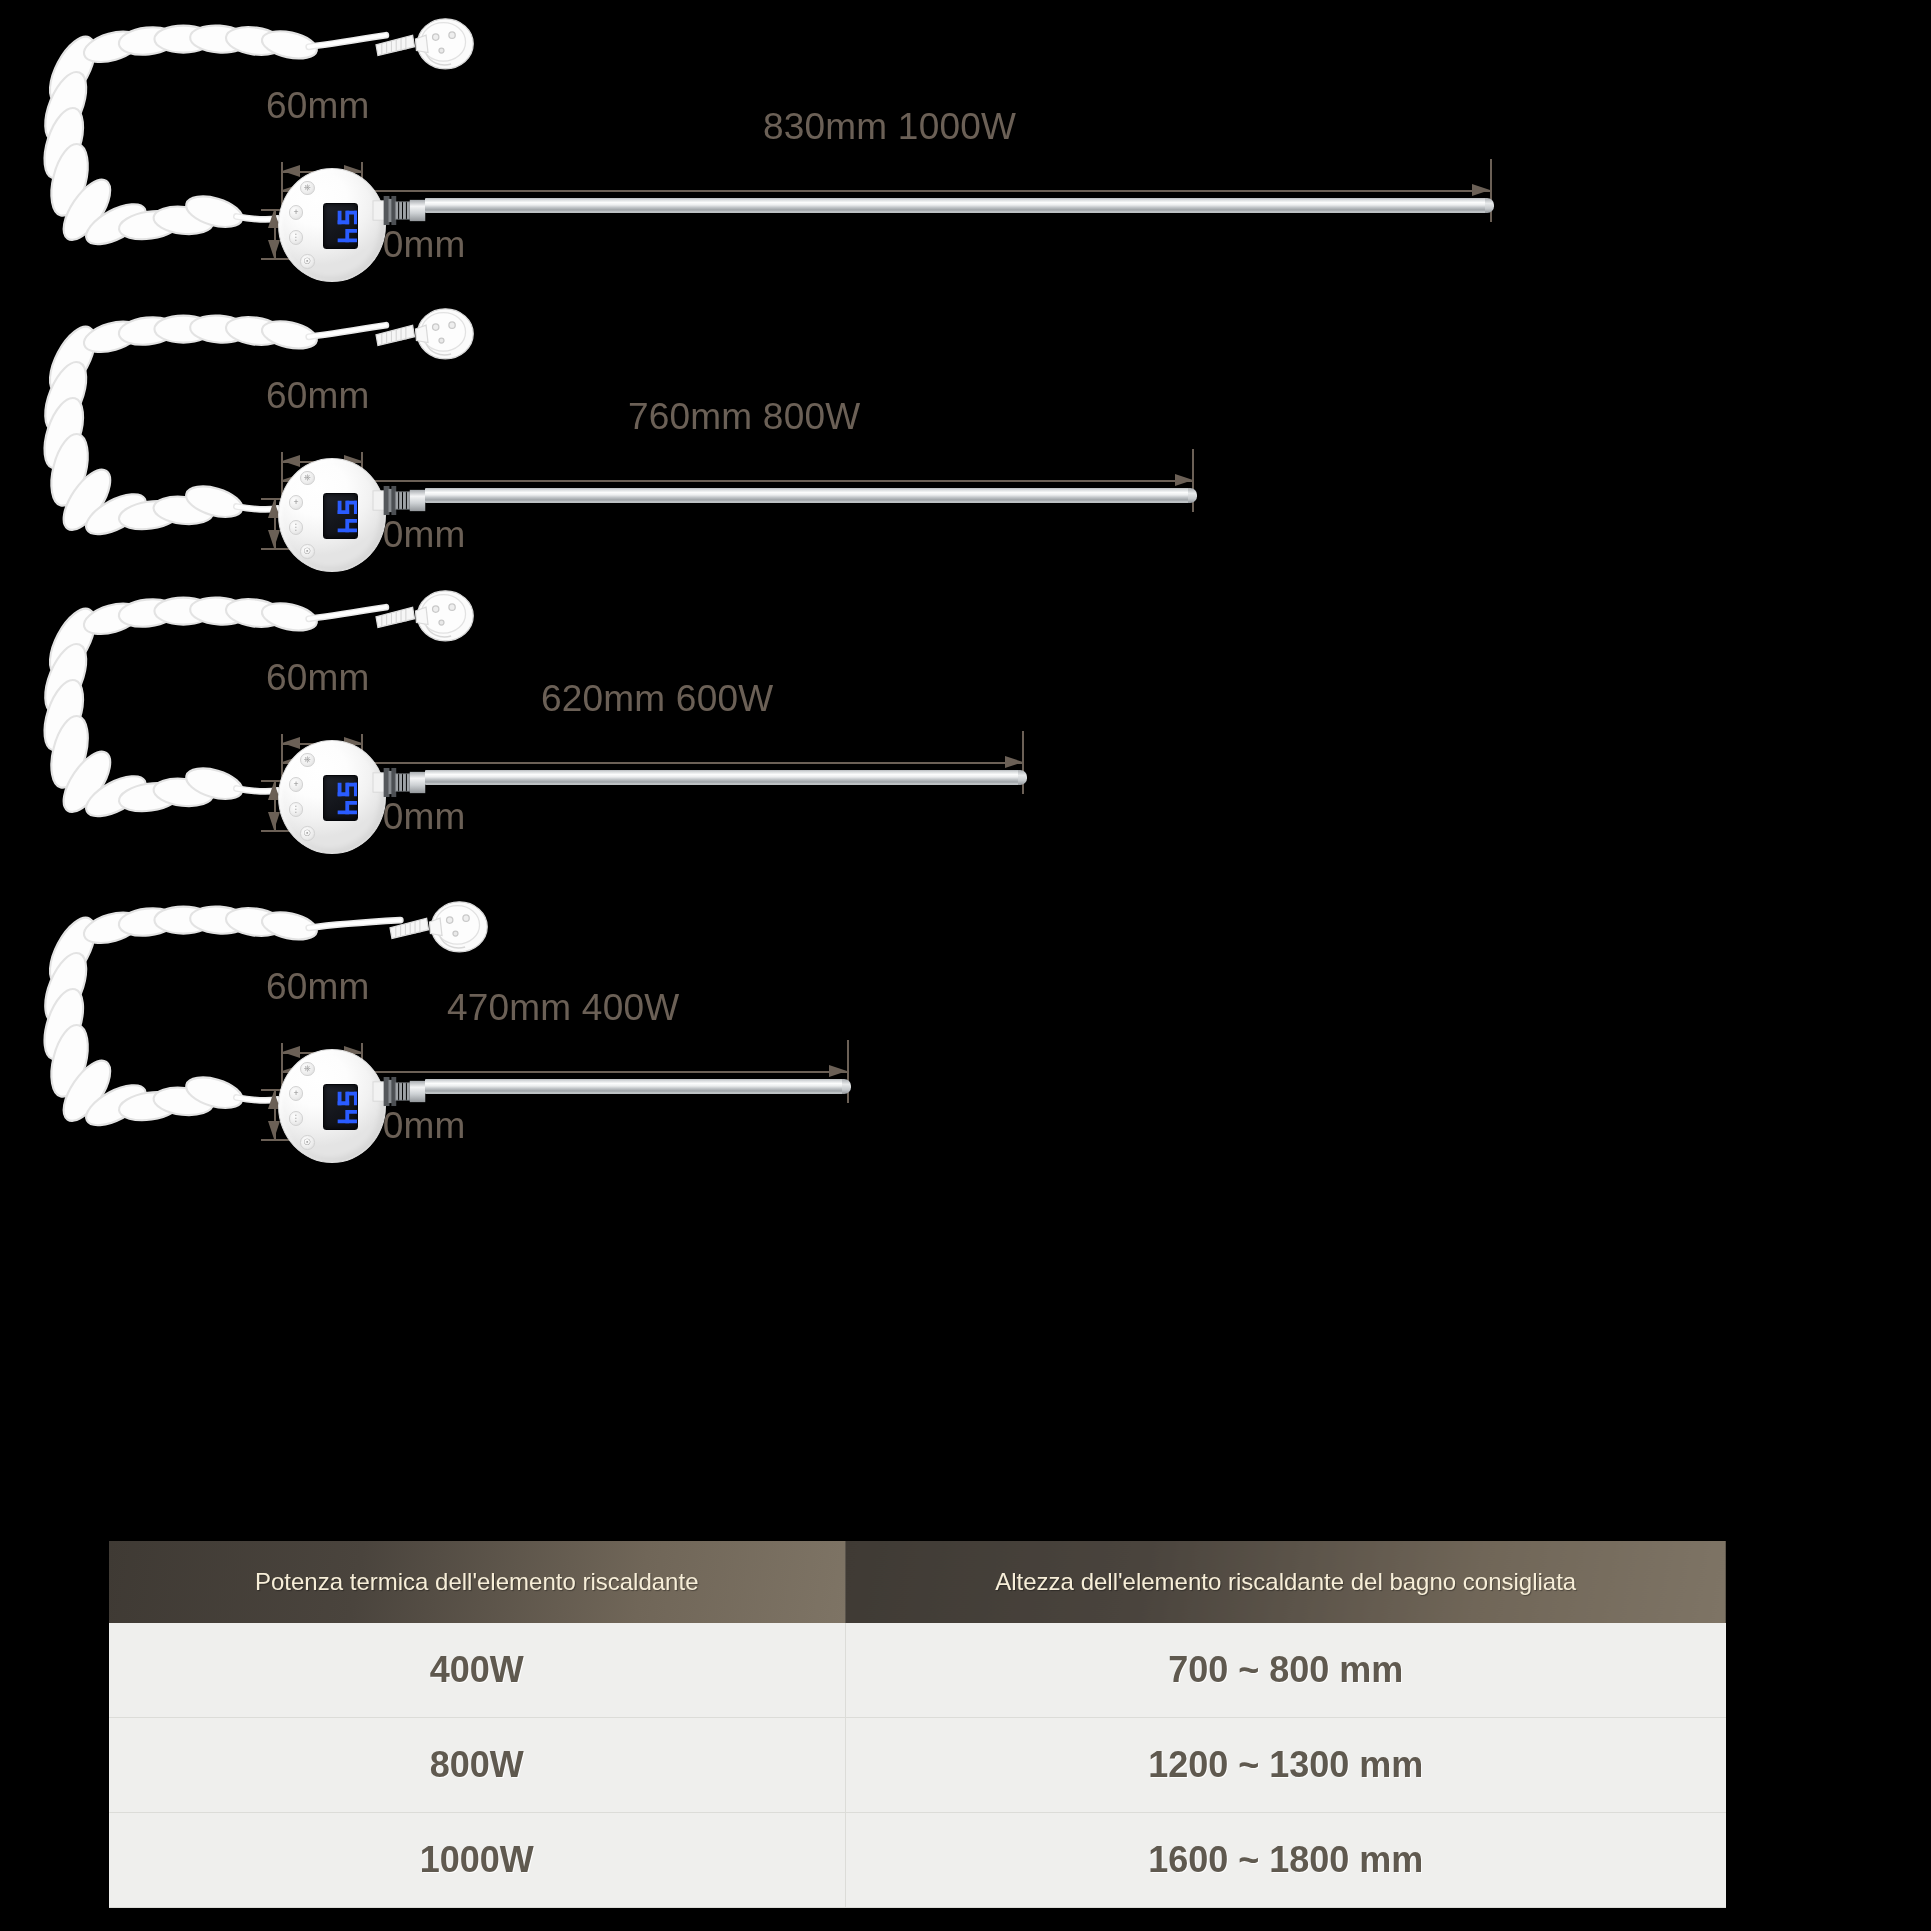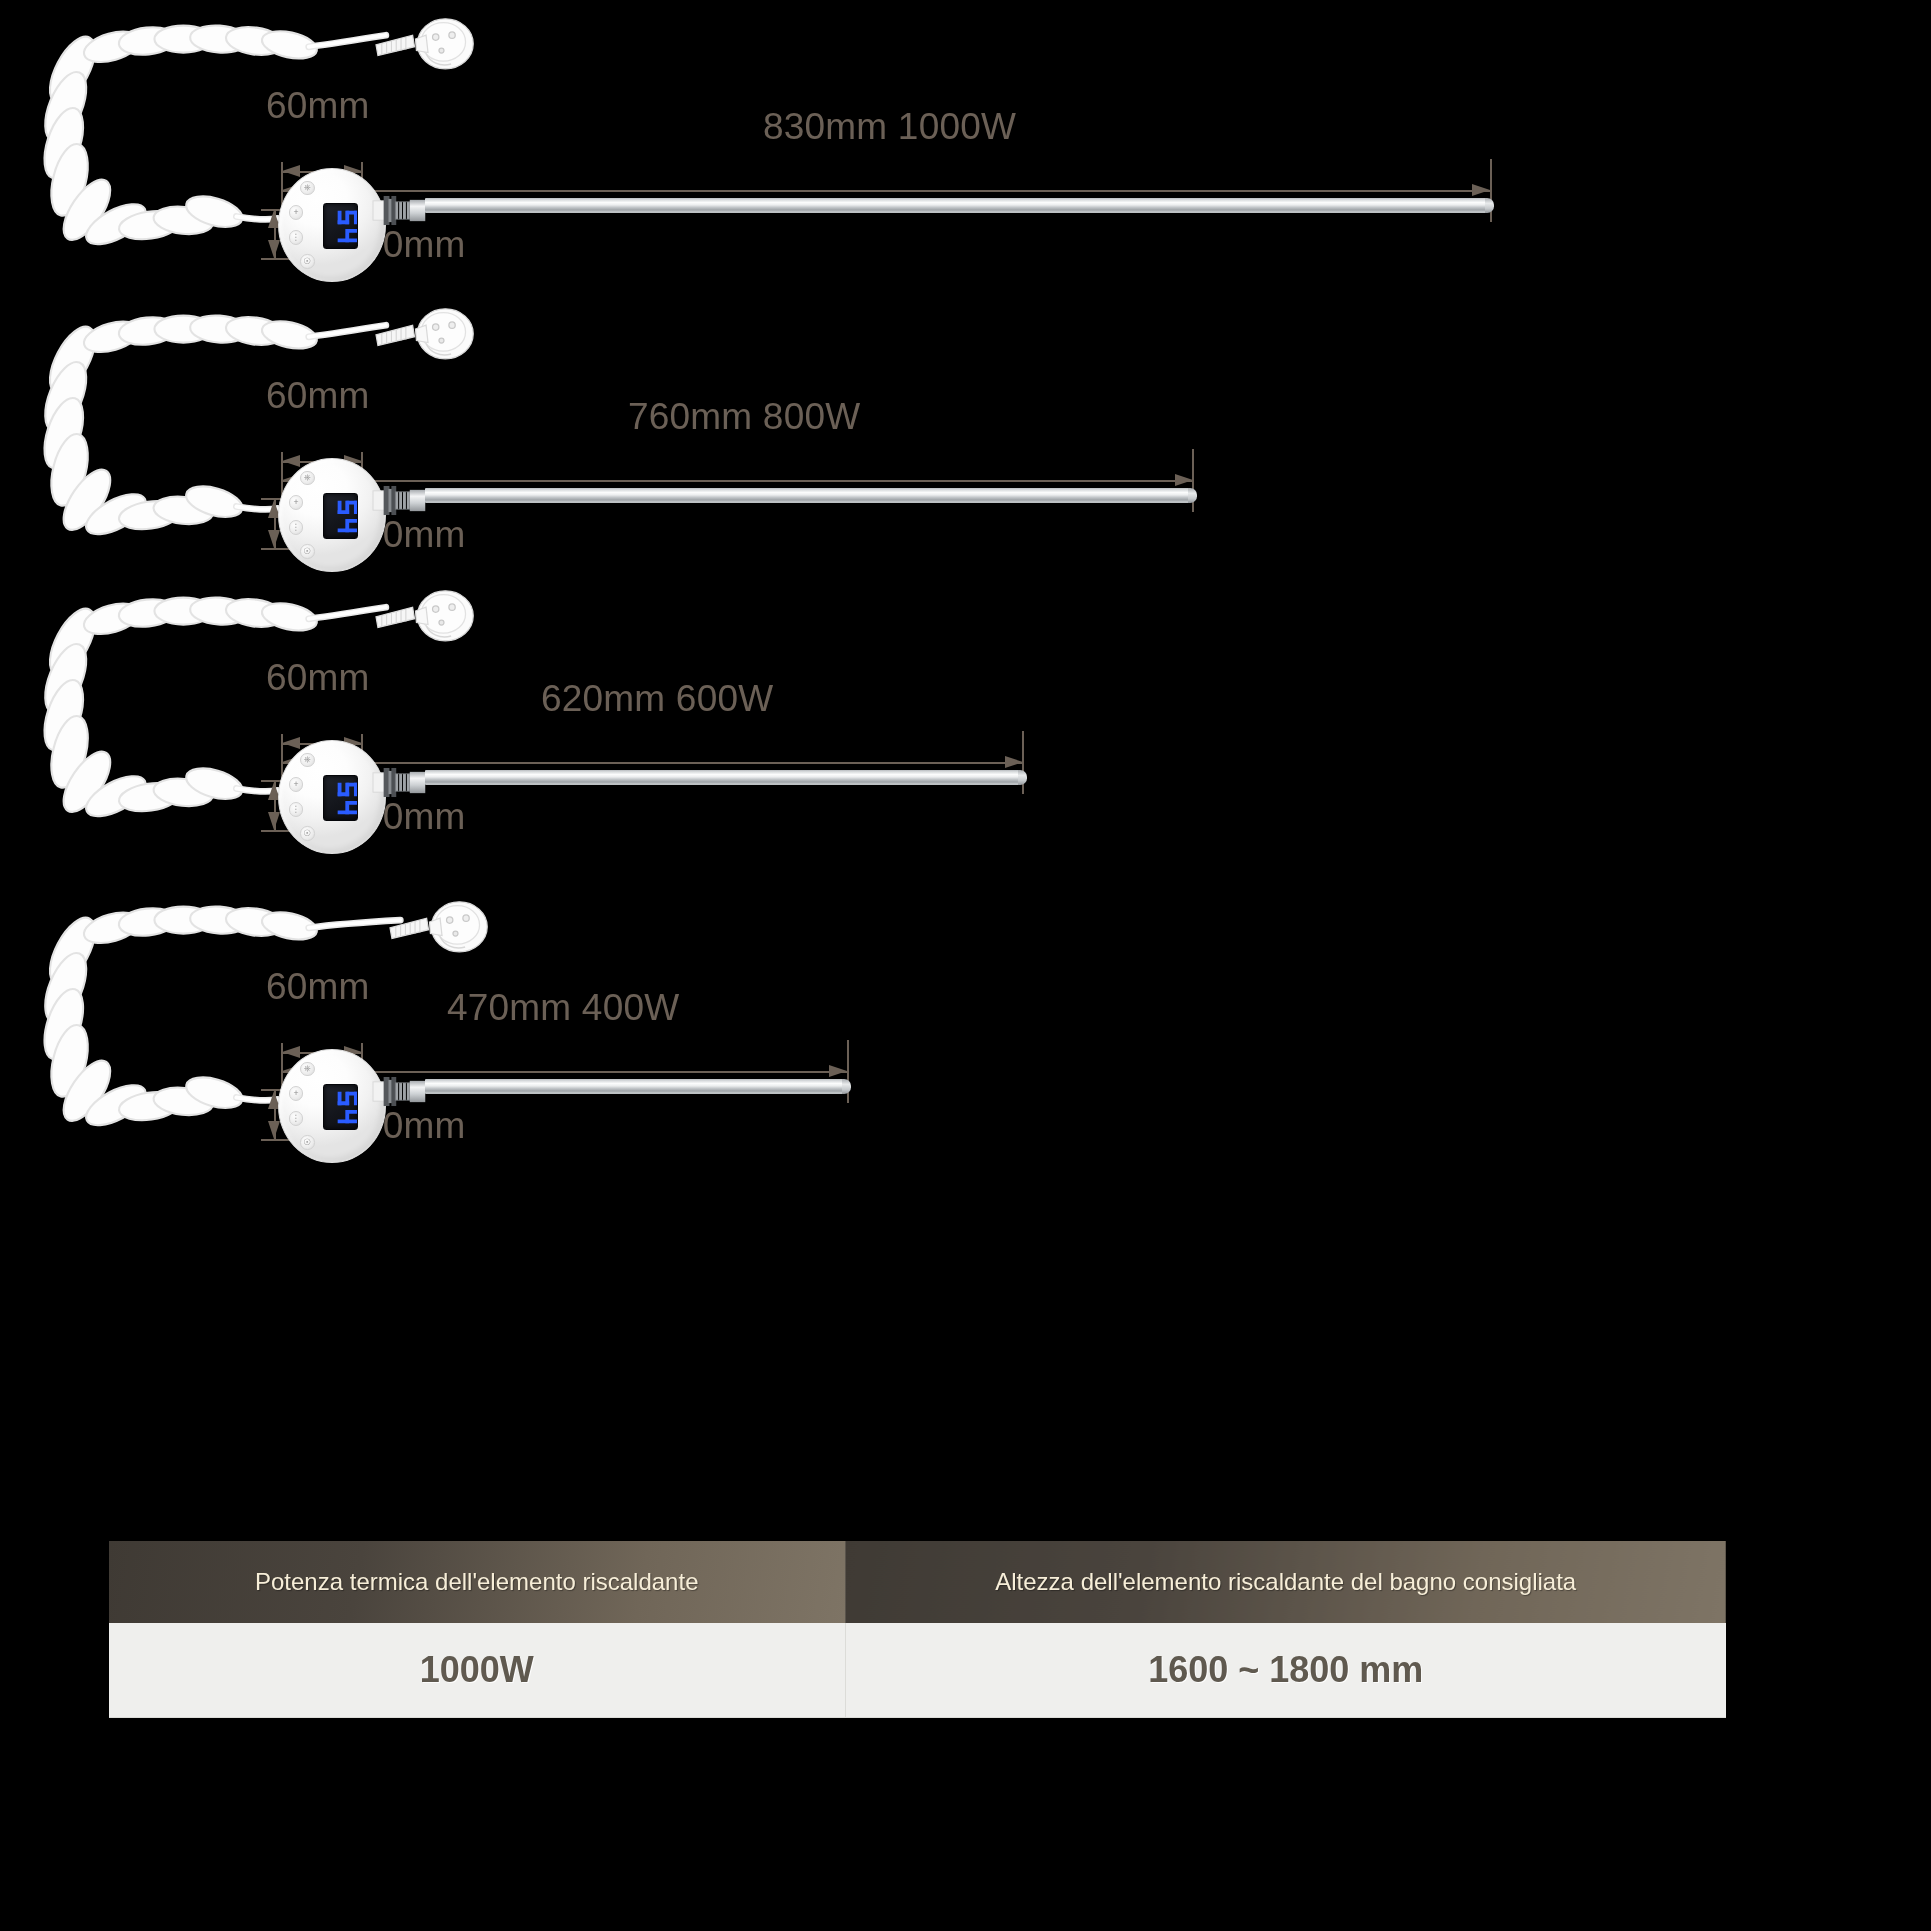--- a/index.html
+++ b/index.html
@@ -637,20 +637,28 @@
 
   <table id="spec-table">
     <thead>
       <tr>
         <th class="col1">Potenza termica dell'elemento riscaldante</th>
         <th>Altezza dell'elemento riscaldante del bagno consigliata</th>
       </tr>
     </thead>
     <tbody>
       <tr>
+        <td>400W</td>
+        <td>700 ~ 800 mm</td>
+      </tr>
+      <tr>
+        <td>800W</td>
+        <td>1200 ~ 1300 mm</td>
+      </tr>
+      <tr>
         <td>1000W</td>
         <td>1600 ~ 1800 mm</td>
       </tr>
     </tbody>
   </table>
 
 </div>
 
 
 </body></html>

